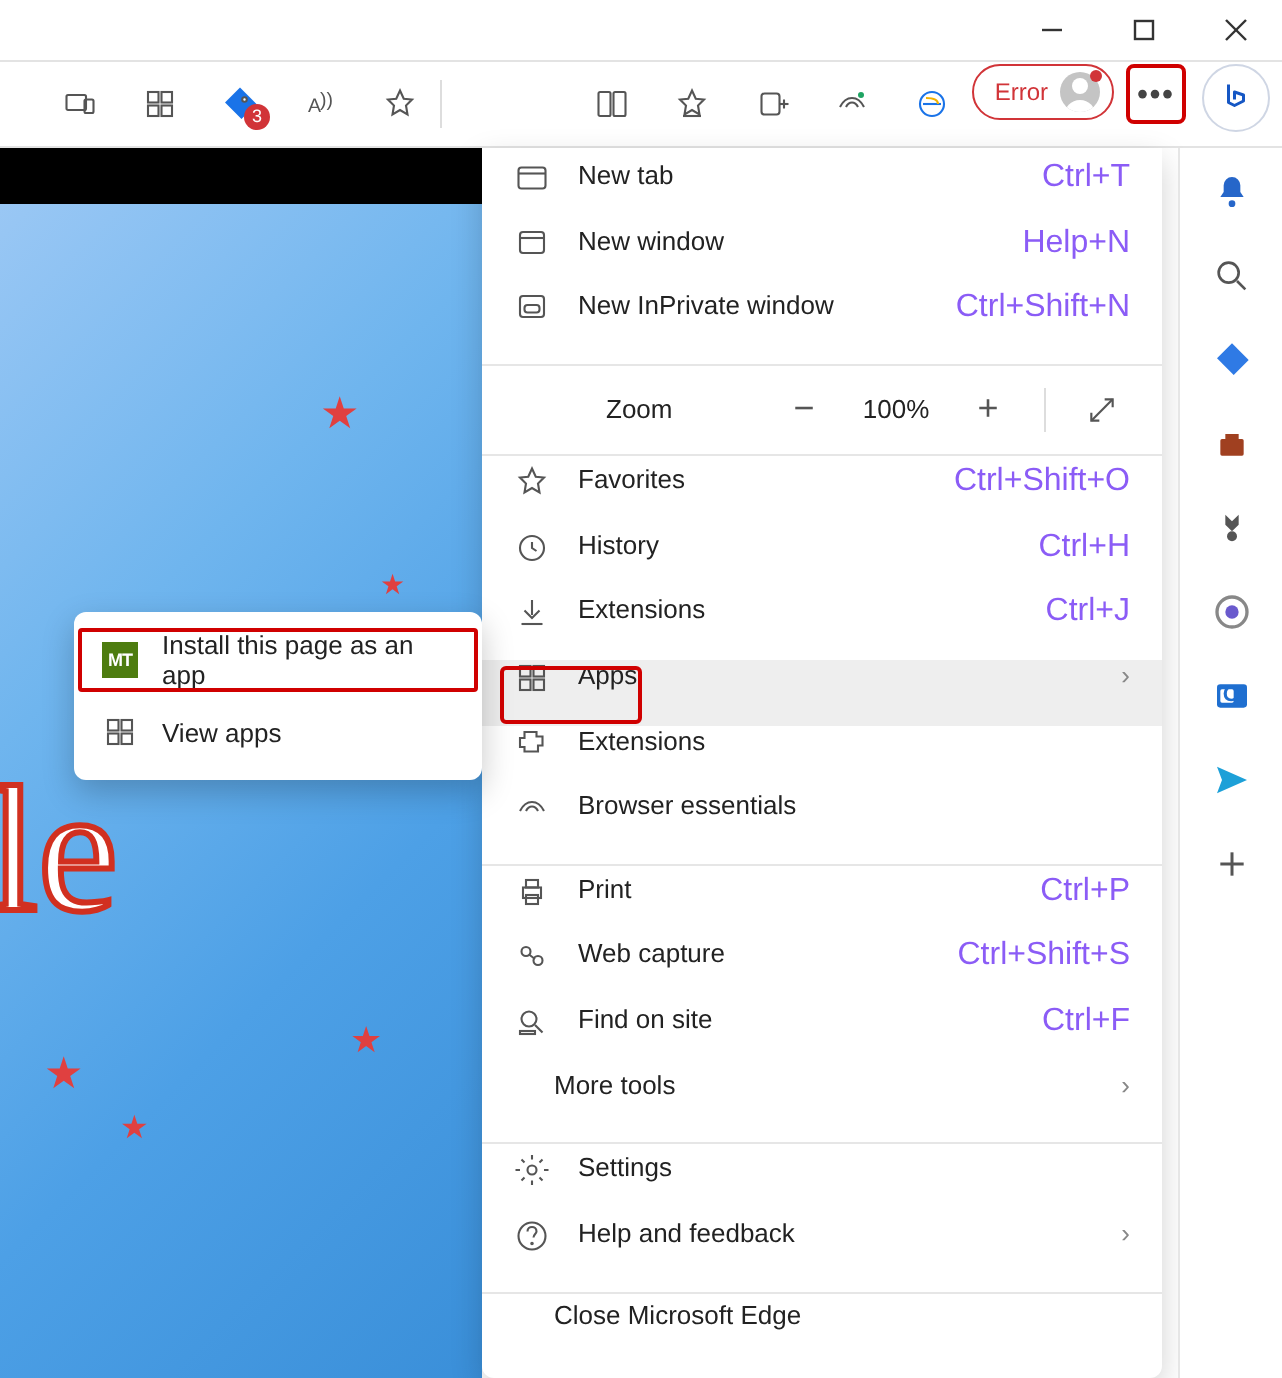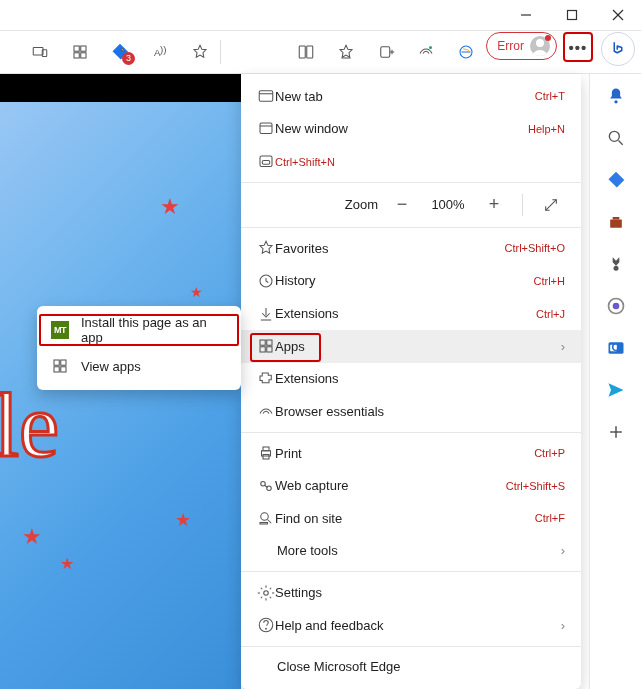--- a/index.html
+++ b/index.html
@@ -36,31 +36,31 @@
   
   .bgarea { position:absolute; left:0; top:74px; width:241px; height:615px; background:
     linear-gradient(135deg,#9ec9f5 0%, #6fb5ee 35%, #4da0e6 65%, #3a8fd9 100%);
     overflow:hidden; }
   .bgarea::before { content:""; position:absolute; left:0; top:0; width:241px; height:28px; background:#000;}
   .star { position:absolute; color:#e04040; font-size:22px; }
   .script { position:absolute; left:-6px; top:300px; font-family:"Brush Script MT","Segoe Script",cursive; font-size:90px; color:#fff; -webkit-text-stroke:3px #d13020; text-shadow:0 0 0 #d13020; }
 
   
   .menu { position:absolute; left:241px; top:74px; width:340px; height:615px; background:#fff; box-shadow:0 6px 16px rgba(0,0,0,.18); border-radius:0 0 6px 6px; display:flex; flex-direction:column; padding:6px 0;}
-  .mi { height:36px; display:flex; align-items:center; padding:0 16px; position:relative;}
+  .mi { height:36px; display:flex; align-items:flex-start; padding:0 16px; gap:14px; position:relative;}
   .mi.sel { background:#eeeeee; }
   .mi .lbl { flex:1; font-size:13px; }
-  .mi .sc { color:#b91c1c; font-size:11px; }
+  .mi .sc { color:#8b5cf6; font-size:16px; }
   .mi .chev { color:#888; }
   .mi svg.ic { width:18px; height:18px; stroke:#555; fill:none; stroke-width:1.4; flex:0 0 18px;}
   .msep { height:1px; background:#e6e6e6; margin:4px 0; }
   .apps-box { position:absolute; left:9px; top:3px; height:29px; width:71px; border:2px solid #d00000; border-radius:3px; pointer-events:none;}
 
   .zoomrow { height:40px; display:flex; align-items:center; padding:0 16px; gap:10px; }
-  .zoomrow .zlbl { margin-left:32px; flex:1;text-align:right; }
+  .zoomrow .zlbl { margin-left:46px; flex:1; }
   .zbtn { width:28px; height:28px; display:flex; align-items:center; justify-content:center; font-size:18px; color:#555; }
   .zval { width:44px; text-align:center; }
   .zsep { width:1px; height:22px; background:#ddd; margin:0 4px;}
   .fs { width:28px; height:28px; display:flex; align-items:center; justify-content:center;}
 
   
   .submenu { position:absolute; left:37px; top:306px; width:204px; background:#fff; border-radius:6px; box-shadow:0 6px 16px rgba(0,0,0,.22); padding:6px 0;}
   .smi { height:36px; display:flex; align-items:center; padding:0 14px; gap:12px;}
   .smi.hl { outline:2px solid #d00000; outline-offset:-4px; border-radius:4px;}
   .smi svg.ic, .smi .mt { width:18px; height:18px; flex:0 0 18px;}
@@ -208,20 +208,21 @@
           <line x1="4" y1="8" x2="20" y2="8"></line>
         </svg>
     <span class="lbl">New window</span>
     <span class="sc">Help+N</span>
   </div>
   <div class="mi">
     <svg class="ic" viewBox="0 0 24 24">
           <rect x="4" y="4" width="16" height="14" rx="2"></rect>
           <rect x="7" y="10" width="10" height="5" rx="2"></rect>
         </svg>
+    <span class="lbl">New InPrivate window</span>
     <span class="sc">Ctrl+Shift+N</span>
   </div>
   <div class="msep"></div>
   <div class="zoomrow">
     <span class="zlbl">Zoom</span>
     <div class="zbtn">−</div>
     <span class="zval">100%</span>
     <div class="zbtn">+</div>
     <div class="zsep"></div>
     <div class="fs">

